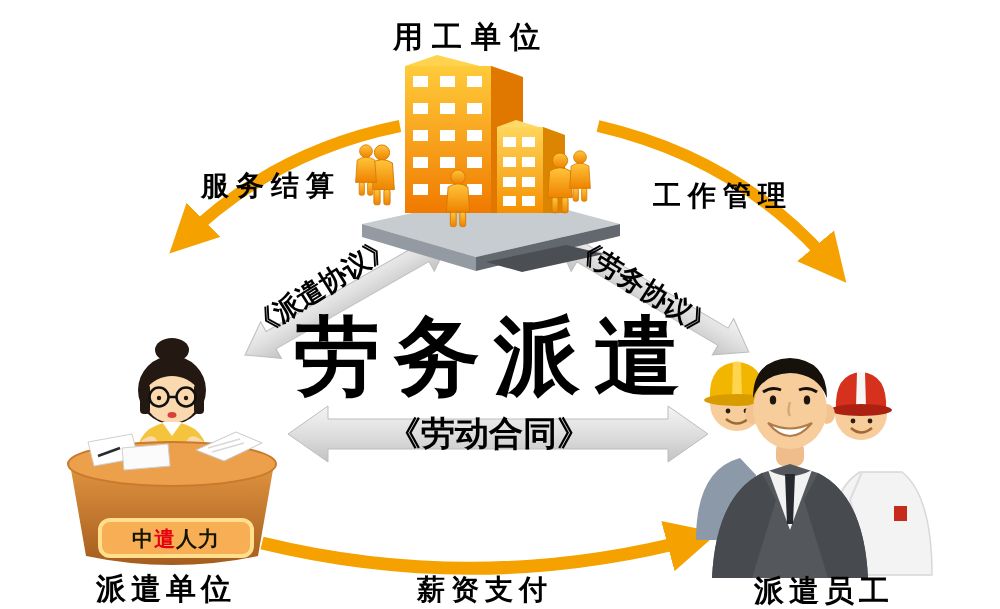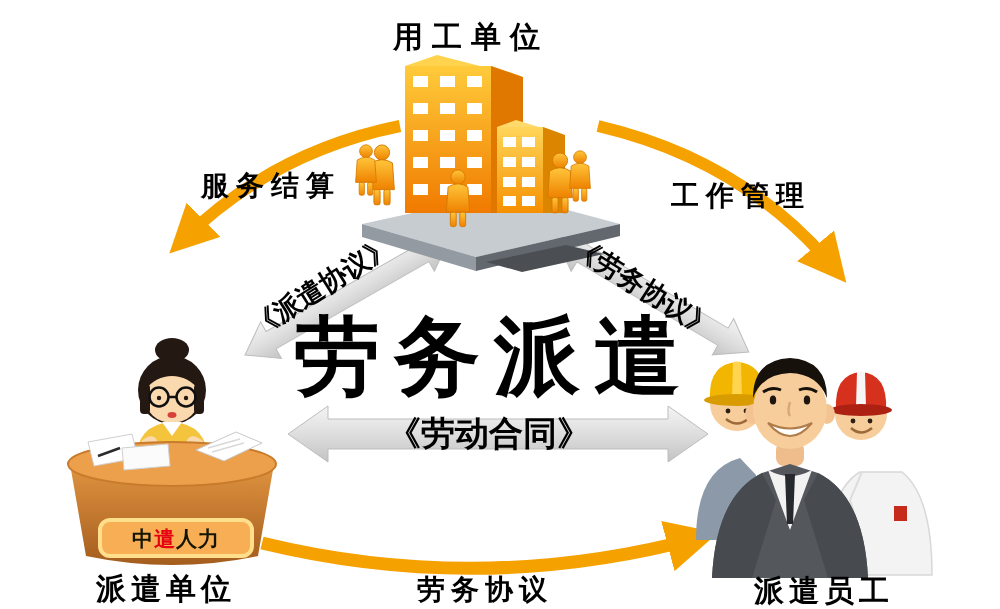--- a/index.html
+++ b/index.html
@@ -202,32 +202,32 @@
         <path d="M 790 402 Q 787 412 790 416" fill="none" stroke="#D9A877" stroke-width="2.5"></path>
         <path d="M 768 423 Q 790 449 812 423 Q 790 434 768 423 Z" fill="#FFFFFF" stroke="#B07C4A" stroke-width="2"></path>
       </g>
     </g>
   </svg>
 
   <div class="lbl" style="left:471px; top:37px; font-size:30px; letter-spacing:9px;">用工单位</div>
 
   <div class="lbl" style="left:271px; top:186px; font-size:28px; letter-spacing:7px;text-align:center;">服务结算</div>
 
-  <div class="lbl" style="left:723px; top:196px; font-size:28px; letter-spacing:7px;margin-left:18px;">工作管理</div>
+  <div class="lbl" style="left:723px; top:196px; font-size:28px; letter-spacing:7px;">工作管理</div>
 
   <div class="lbl rot-l" style="left:322px; top:287px; font-size:27px;">《派遣协议》</div>
 
   <div class="lbl rot-r" style="left:643px; top:288px; font-size:27px;">《劳务协议》</div>
 
   <div class="lbl title" style="left:494px; top:363px; font-size:86px; letter-spacing:14px;">劳务派遣</div>
 
   <div class="lbl" style="left:489px; top:433px; font-size:34px;">《劳动合同》</div>
 
 
-  <div class="lbl" style="left:485px; top:590px; font-size:28px; letter-spacing:6px;">劳务协议</div>
+  <div class="lbl" style="left:485px; top:590px; font-size:28px; letter-spacing:6px;">薪资支付</div>
 
   <div class="lbl" style="left:166px; top:589px; font-size:30px; letter-spacing:5px;">派遣单位</div>
 
   <div class="lbl" style="left:824px; top:591px; font-size:30px; letter-spacing:5px;">派遣员工</div>
 
   <div class="lbl brand" style="left:176px; top:538px; font-size:21px; letter-spacing:1px;">
     <span class="blk">中</span><span class="red">遣</span><span class="blk">人力</span>
   </div>
 
 </div>

